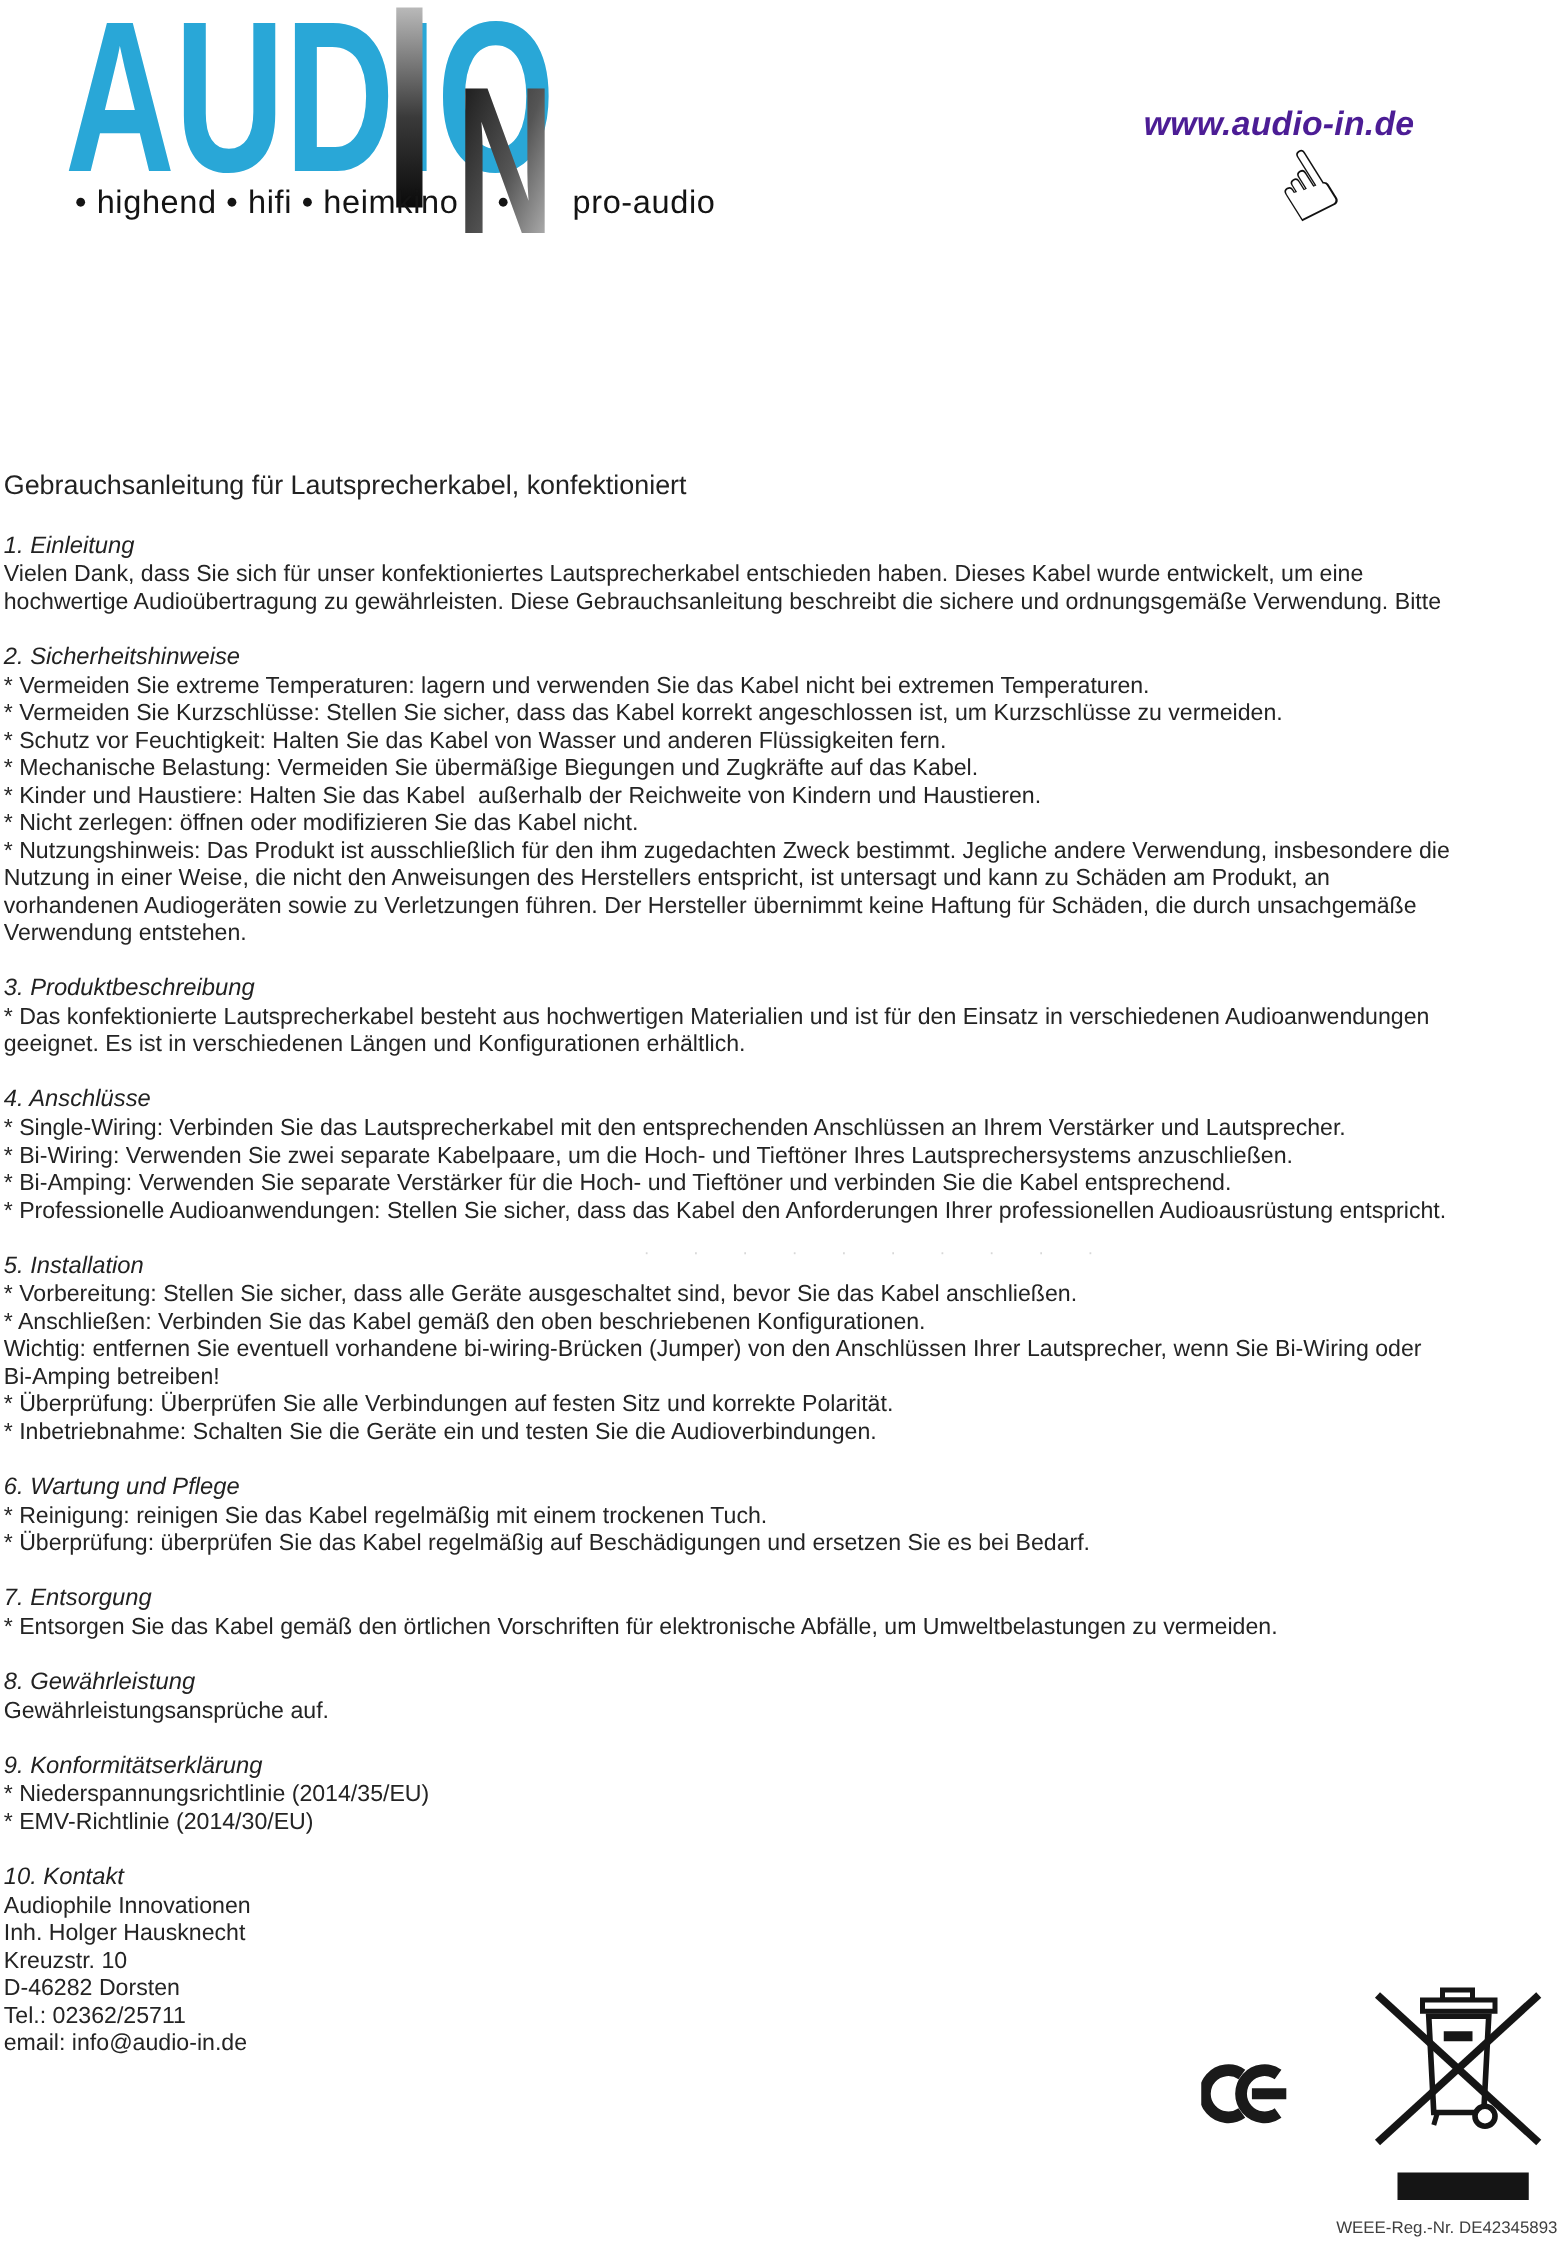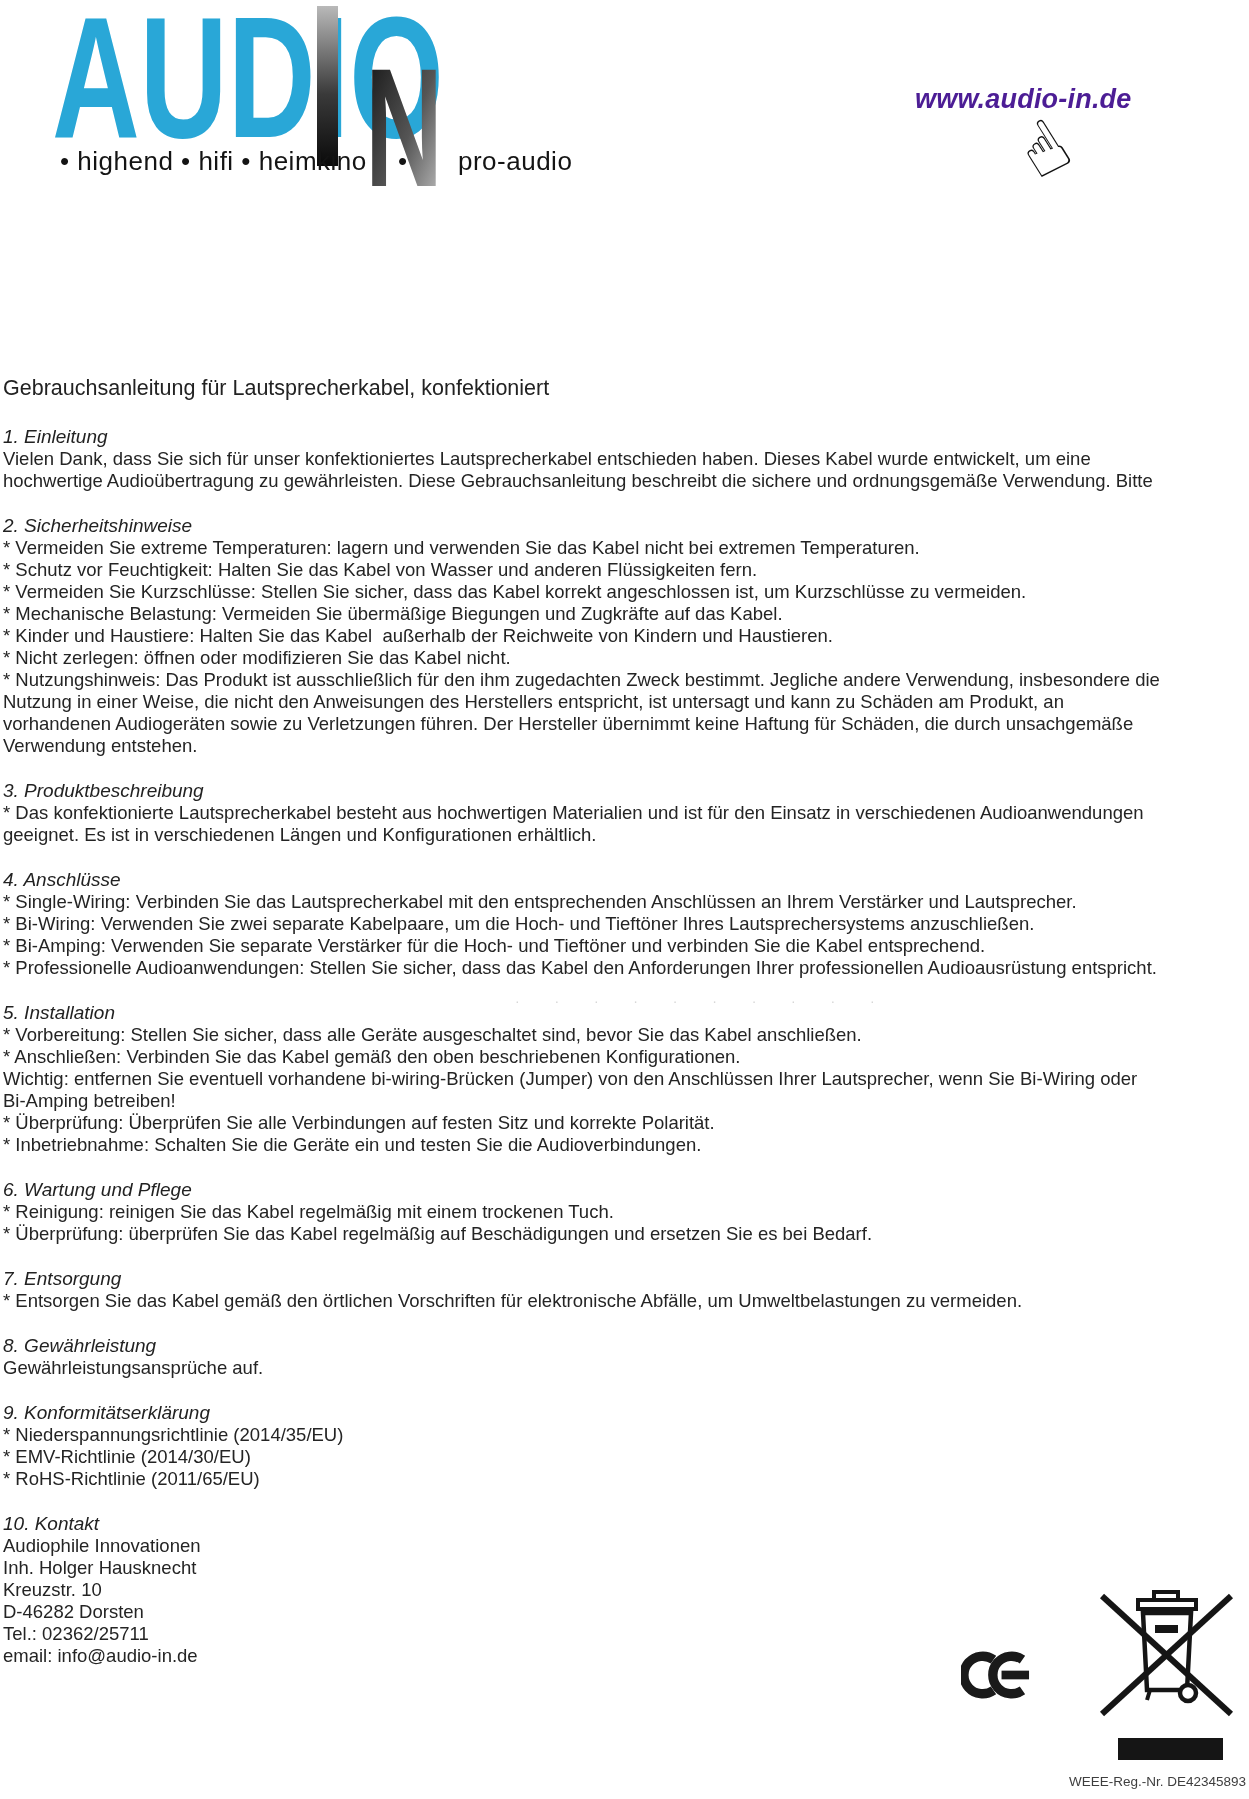--- a/index.html
+++ b/index.html
@@ -74,22 +74,22 @@
     <div class="doc-title">Gebrauchsanleitung für Lautsprecherkabel, konfektioniert</div>
     <div id="sections">
         <div class="section">
           <div class="section-heading">1. Einleitung</div>
           <div class="doc-line">Vielen Dank, dass Sie sich für unser konfektioniertes Lautsprecherkabel entschieden haben. Dieses Kabel wurde entwickelt, um eine</div>
           <div class="doc-line">hochwertige Audioübertragung zu gewährleisten. Diese Gebrauchsanleitung beschreibt die sichere und ordnungsgemäße Verwendung. Bitte</div>
         </div>
         <div class="section">
           <div class="section-heading">2. Sicherheitshinweise</div>
           <div class="doc-line">* Vermeiden Sie extreme Temperaturen: lagern und verwenden Sie das Kabel nicht bei extremen Temperaturen.</div>
+          <div class="doc-line">* Vermeiden Sie Kurzschlüsse: Stellen Sie sicher, dass das Kabel korrekt angeschlossen ist, um Kurzschlüsse zu vermeiden.</div>
           <div class="doc-line">* Schutz vor Feuchtigkeit: Halten Sie das Kabel von Wasser und anderen Flüssigkeiten fern.</div>
-          <div class="doc-line">* Vermeiden Sie Kurzschlüsse: Stellen Sie sicher, dass das Kabel korrekt angeschlossen ist, um Kurzschlüsse zu vermeiden.</div>
           <div class="doc-line">* Mechanische Belastung: Vermeiden Sie übermäßige Biegungen und Zugkräfte auf das Kabel.</div>
           <div class="doc-line">* Kinder und Haustiere: Halten Sie das Kabel  außerhalb der Reichweite von Kindern und Haustieren.</div>
           <div class="doc-line">* Nicht zerlegen: öffnen oder modifizieren Sie das Kabel nicht.</div>
           <div class="doc-line">* Nutzungshinweis: Das Produkt ist ausschließlich für den ihm zugedachten Zweck bestimmt. Jegliche andere Verwendung, insbesondere die</div>
           <div class="doc-line">Nutzung in einer Weise, die nicht den Anweisungen des Herstellers entspricht, ist untersagt und kann zu Schäden am Produkt, an</div>
           <div class="doc-line">vorhandenen Audiogeräten sowie zu Verletzungen führen. Der Hersteller übernimmt keine Haftung für Schäden, die durch unsachgemäße</div>
           <div class="doc-line">Verwendung entstehen.</div>
         </div>
         <div class="section">
           <div class="section-heading">3. Produktbeschreibung</div>
@@ -122,21 +122,20 @@
           <div class="doc-line">* Entsorgen Sie das Kabel gemäß den örtlichen Vorschriften für elektronische Abfälle, um Umweltbelastungen zu vermeiden.</div>
         </div>
         <div class="section">
           <div class="section-heading">8. Gewährleistung</div>
           <div class="doc-line">Gewährleistungsansprüche auf.</div>
         </div>
         <div class="section">
           <div class="section-heading">9. Konformitätserklärung</div>
           <div class="doc-line">* Niederspannungsrichtlinie (2014/35/EU)</div>
           <div class="doc-line">* EMV-Richtlinie (2014/30/EU)</div>
-          <div class="doc-line">* RoHS-Richtlinie (2011/65/EU)</div>
         </div>
         <div class="section">
           <div class="section-heading">10. Kontakt</div>
           <div class="doc-line">Audiophile Innovationen</div>
           <div class="doc-line">Inh. Holger Hausknecht</div>
           <div class="doc-line">Kreuzstr. 10</div>
           <div class="doc-line">D-46282 Dorsten</div>
           <div class="doc-line">Tel.: 02362/25711</div>
           <div class="doc-line">email: info@audio-in.de</div>
         </div>

